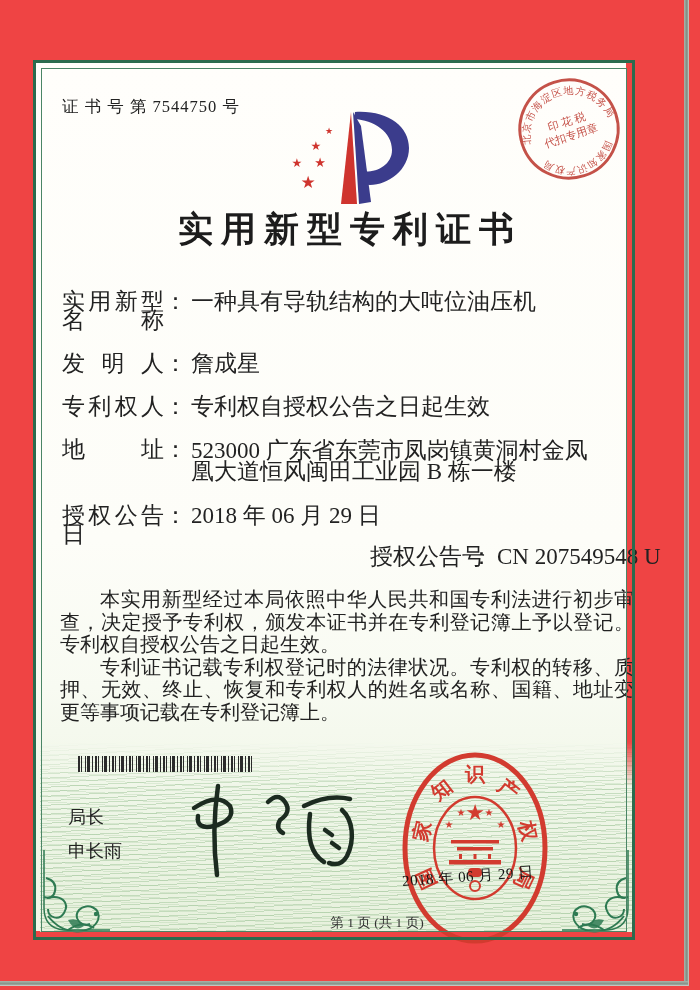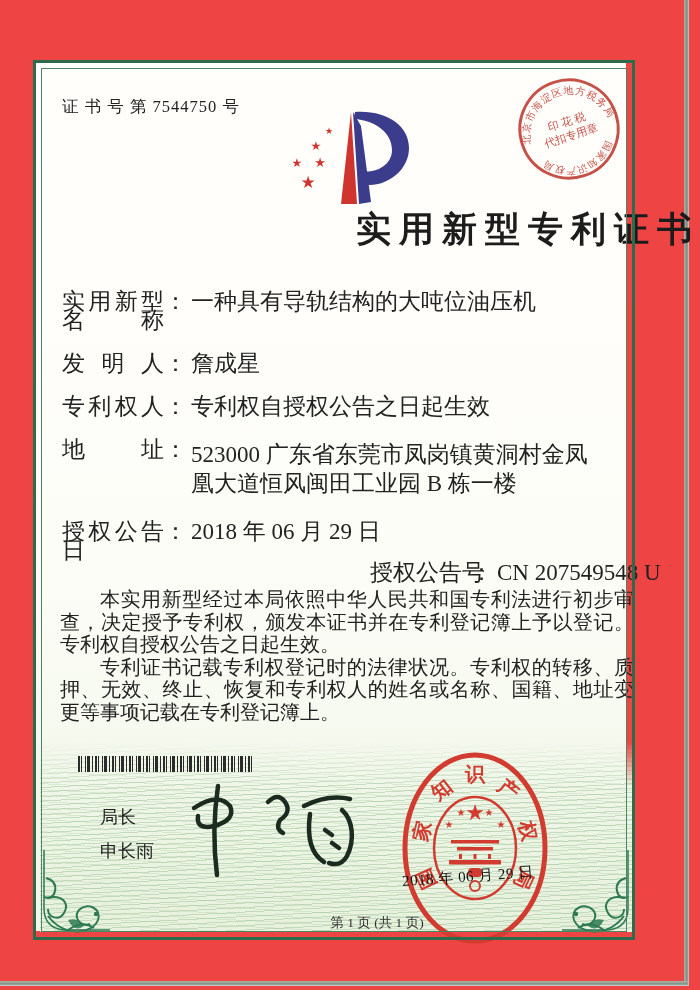--- a/index.html
+++ b/index.html
@@ -27,42 +27,42 @@
      -webkit-mask-image:linear-gradient(180deg,transparent 0,#000 45px);
      mask-image:linear-gradient(180deg,transparent 0,#000 45px);}
   .ornament{position:absolute;top:850px;width:72px;height:88px;z-index:2;}
   .ornament.left{left:38px;}
   .ornament.right{left:562px;transform:scaleX(-1);}
   
   .cert-no{position:absolute;left:62px;top:96px;font-size:16.5px;letter-spacing:1px;z-index:3;}
   .logo{position:absolute;left:285px;top:110px;width:130px;height:100px;z-index:3;}
   .tax-stamp{position:absolute;left:516px;top:76px;width:106px;height:106px;
              transform:rotate(-18deg);opacity:.92;z-index:7;}
-  .title{position:absolute;left:0;top:206px;width:700px;text-align:right;
+  .title{position:absolute;left:0;top:206px;width:700px;text-align:center;
          font-size:35px;font-weight:600;letter-spacing:8px;color:#1c1c1c;z-index:3;}
   
   .fields{position:absolute;left:62px;top:292px;width:576px;font-size:23px;z-index:3;}
   .frow{position:relative;margin-bottom:24px;line-height:19px;}
   .flabel{display:inline-block;width:102px;text-align:justify;text-align-last:justify;vertical-align:top;}
   .fcolon{vertical-align:top;}
   .fvalue{display:inline-block;margin-left:4px;vertical-align:top;}
-  .fvalue.addr{width:418px;line-height:29px;}
+  .fvalue.addr{width:418px;line-height:21px;}
   .grant-col{position:absolute;left:308px;top:8px;white-space:nowrap;margin-top:33px;}
   .glabel{display:inline-block;width:100px;text-align:justify;text-align-last:justify;vertical-align:top;}
   
   .paras{position:absolute;left:60px;top:588px;width:574px;font-size:20px;line-height:22.5px;
          text-align:justify;z-index:3;}
   .paras p{margin:0;text-indent:2em;}
   
   .barcode{position:absolute;left:78px;top:756px;width:175px;height:16px;z-index:3;
      background:repeating-linear-gradient(90deg,
         #2b2b2b 0 2px,transparent 2px 3px,#2b2b2b 3px 4px,transparent 4px 7px,
         #2b2b2b 7px 8px,transparent 8px 9px,#2b2b2b 9px 12px,transparent 12px 14px,
         #2b2b2b 14px 15px,transparent 15px 17px);}
-  .director{position:absolute;left:100px;top:800px;font-size:18px;line-height:34px;z-index:3;}
+  .director{position:absolute;left:68px;top:800px;font-size:18px;line-height:34px;z-index:3;}
   .signature{position:absolute;left:172px;top:778px;width:200px;height:105px;z-index:3;}
   .seal{position:absolute;left:395px;top:748px;width:160px;height:196px;z-index:3;}
   .seal-date{position:absolute;left:402px;top:866px;width:170px;font-size:15px;letter-spacing:.5px;
              color:#141414;transform:rotate(-4deg);z-index:4;white-space:nowrap;}
   .page-footer{position:absolute;left:0;top:914px;width:660px;text-align:center;
                font-size:13.5px;color:#333;z-index:3;padding-left:47px;}
   svg text{font-family:"Liberation Serif","DejaVu Serif",serif;}
 </style>
 </head>
 <body>

